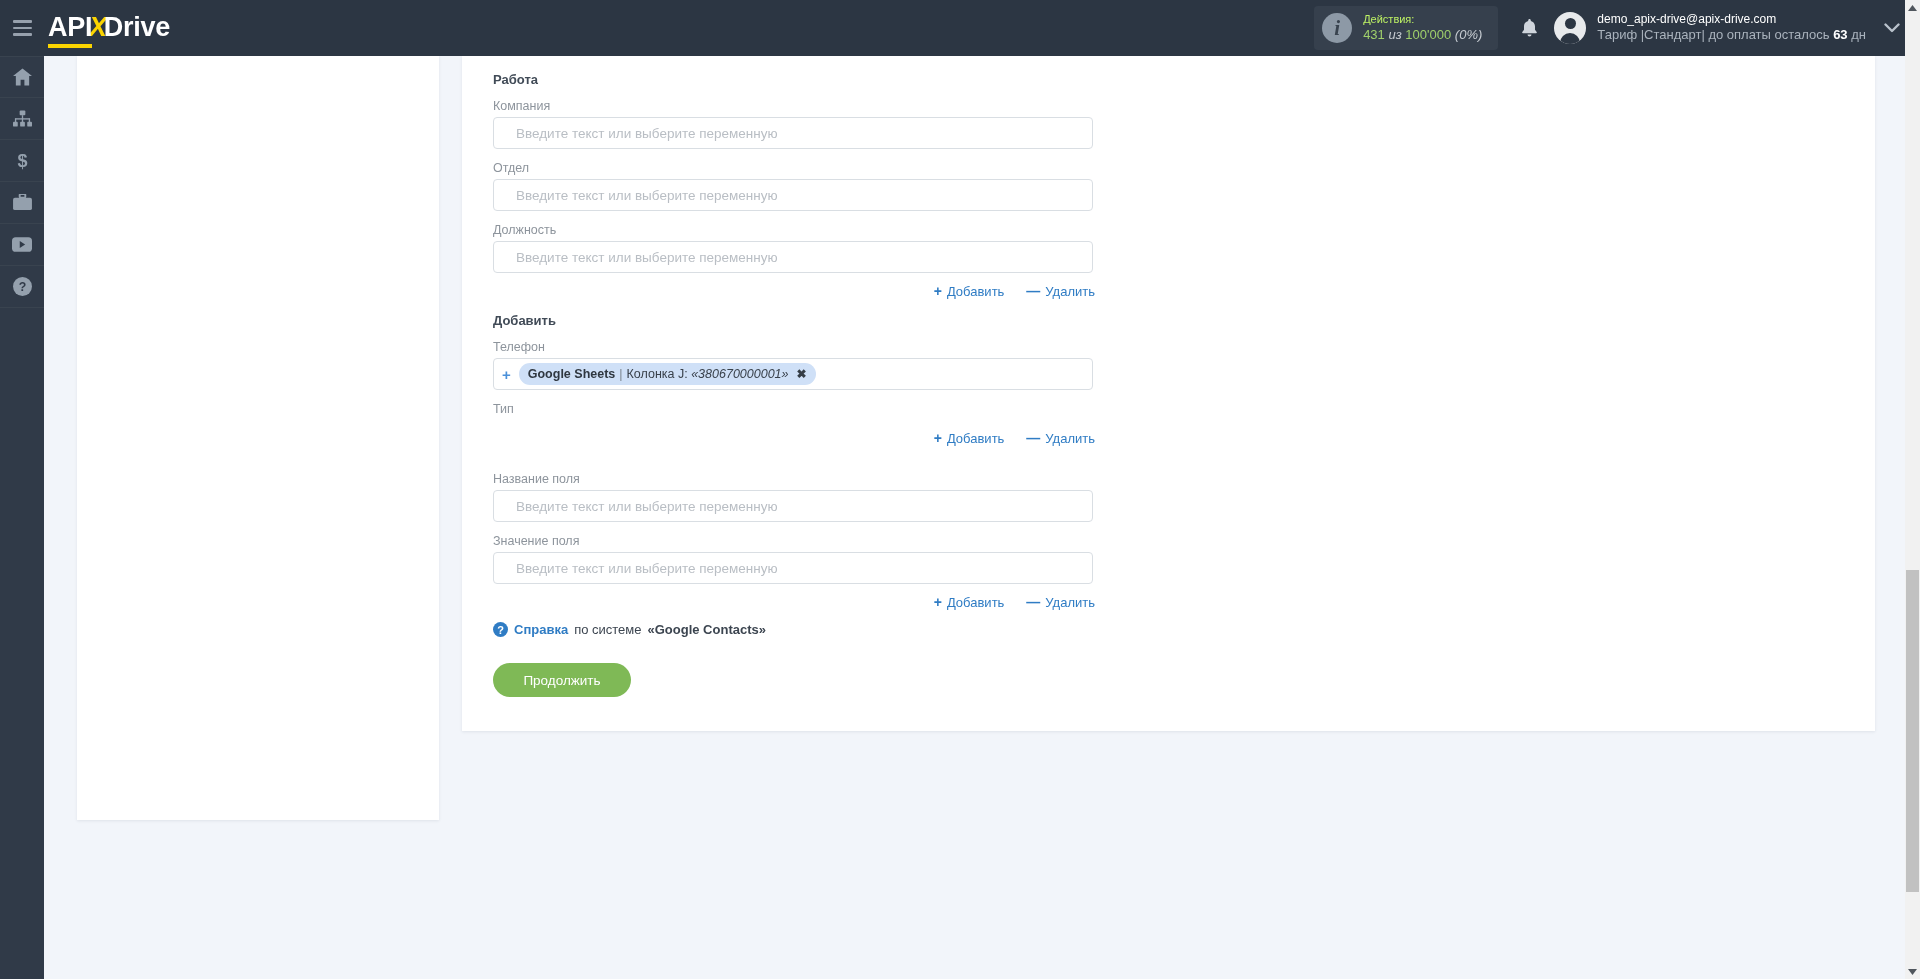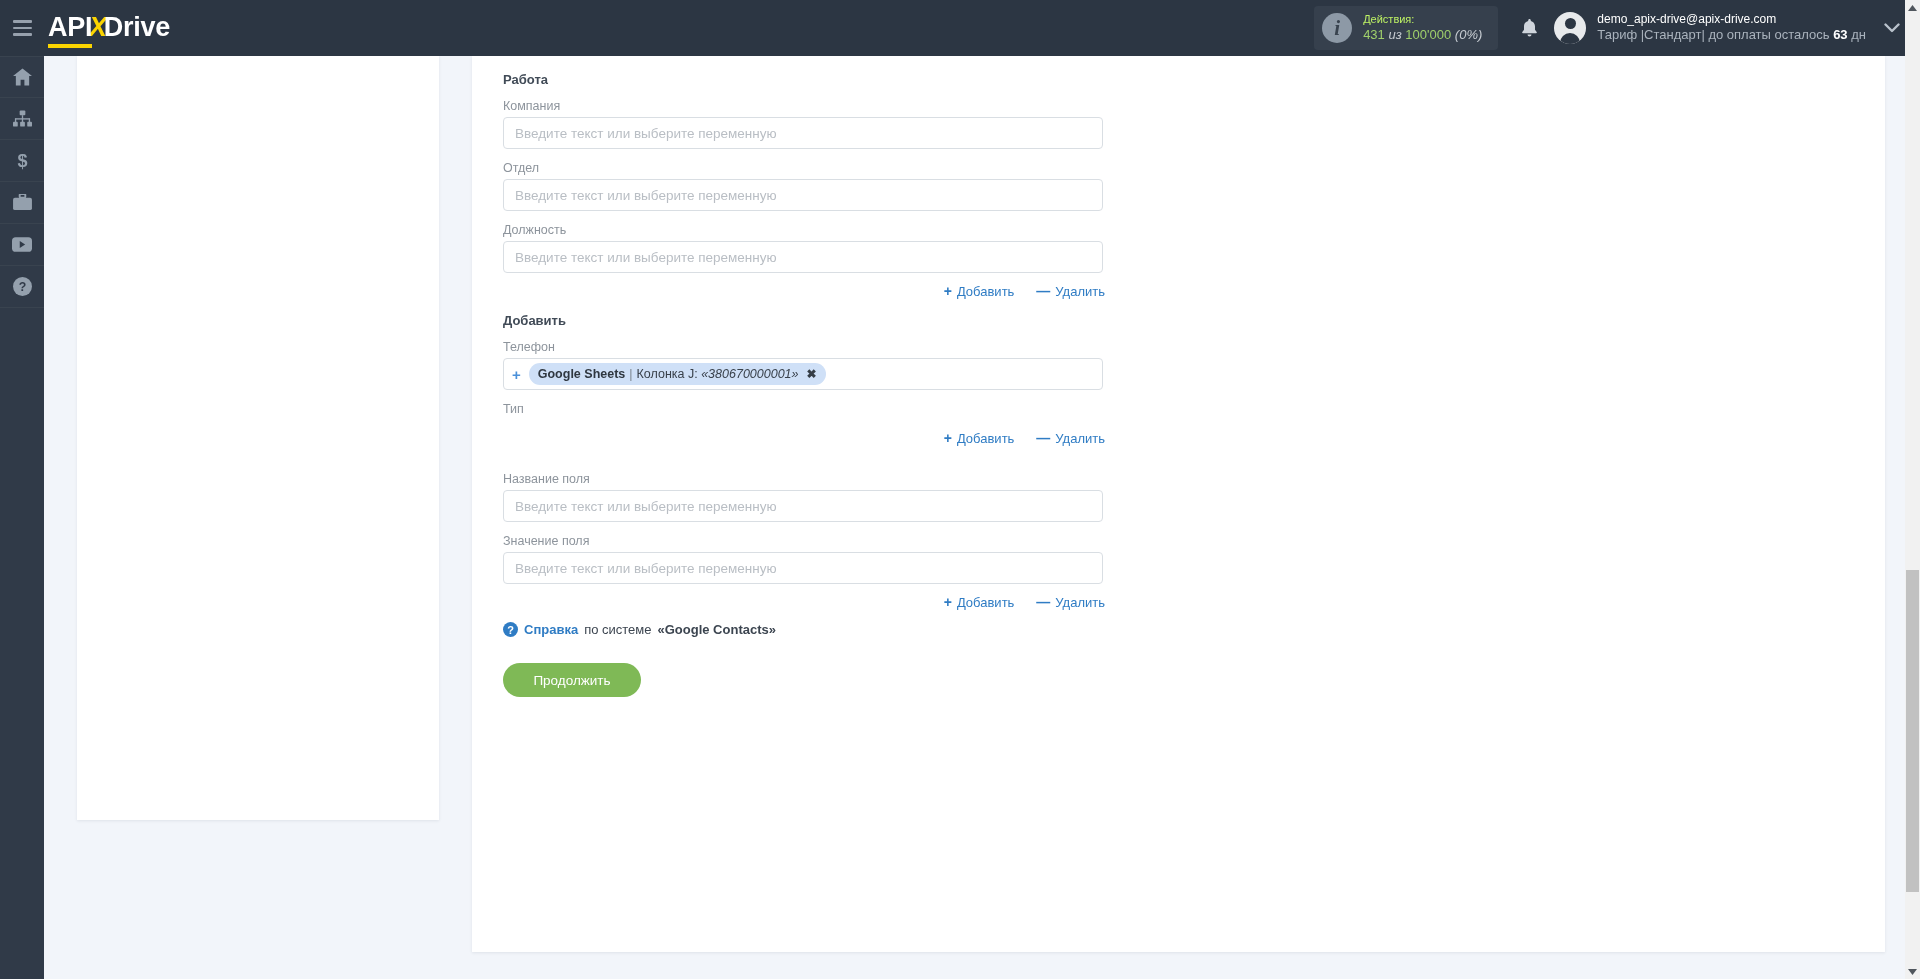--- a/index.html
+++ b/index.html
@@ -123,40 +123,40 @@
     width: 1876px; height: 923px;
     background: #f2f5fa;
   }
   .left-panel {
     position: absolute; top: 56px; left: 77px;
     width: 362px; height: 764px;
     background: #ffffff;
     box-shadow: 0 1px 3px rgba(60,72,88,0.10);
   }
   .main-panel {
-    position: absolute; top: 56px; left: 472px;
-    width: 1413px; height: 896px;
+    position: absolute; top: 56px; left: 462px;
+    width: 1413px; height: 675px;
     background: #ffffff;
     box-shadow: 0 1px 3px rgba(60,72,88,0.10);
   }
 
   .form { position: absolute; left: 31px; top: 0; width: 620px; }
 
   .group-title {
     font-size: 13px; font-weight: bold; color: #414b57;
     margin: 0; padding: 0;
   }
   .field-label {
     font-size: 12.5px; color: #8d949c;
     margin: 0 0 4px 0;
   }
   .inp {
     width: 600px; height: 32px;
     border: 1px solid #d9dee3; border-radius: 4px;
-    background: #fff; padding: 0 11px;
+    background: #fff; padding: 0 22px;
     font-family: "Liberation Sans", sans-serif;
     font-size: 13.5px; color: #3c4550;
     outline: none; display: flex; align-items: center;
   }
   .inp.placeholder { color: #b9bec4; }
   .inp.tag-input { padding: 0 8px; }
   .plus-mini {
     color: #4a90d9; font-size: 15px; font-weight: bold;
     margin-right: 8px; cursor: pointer; line-height: 1;
   }

